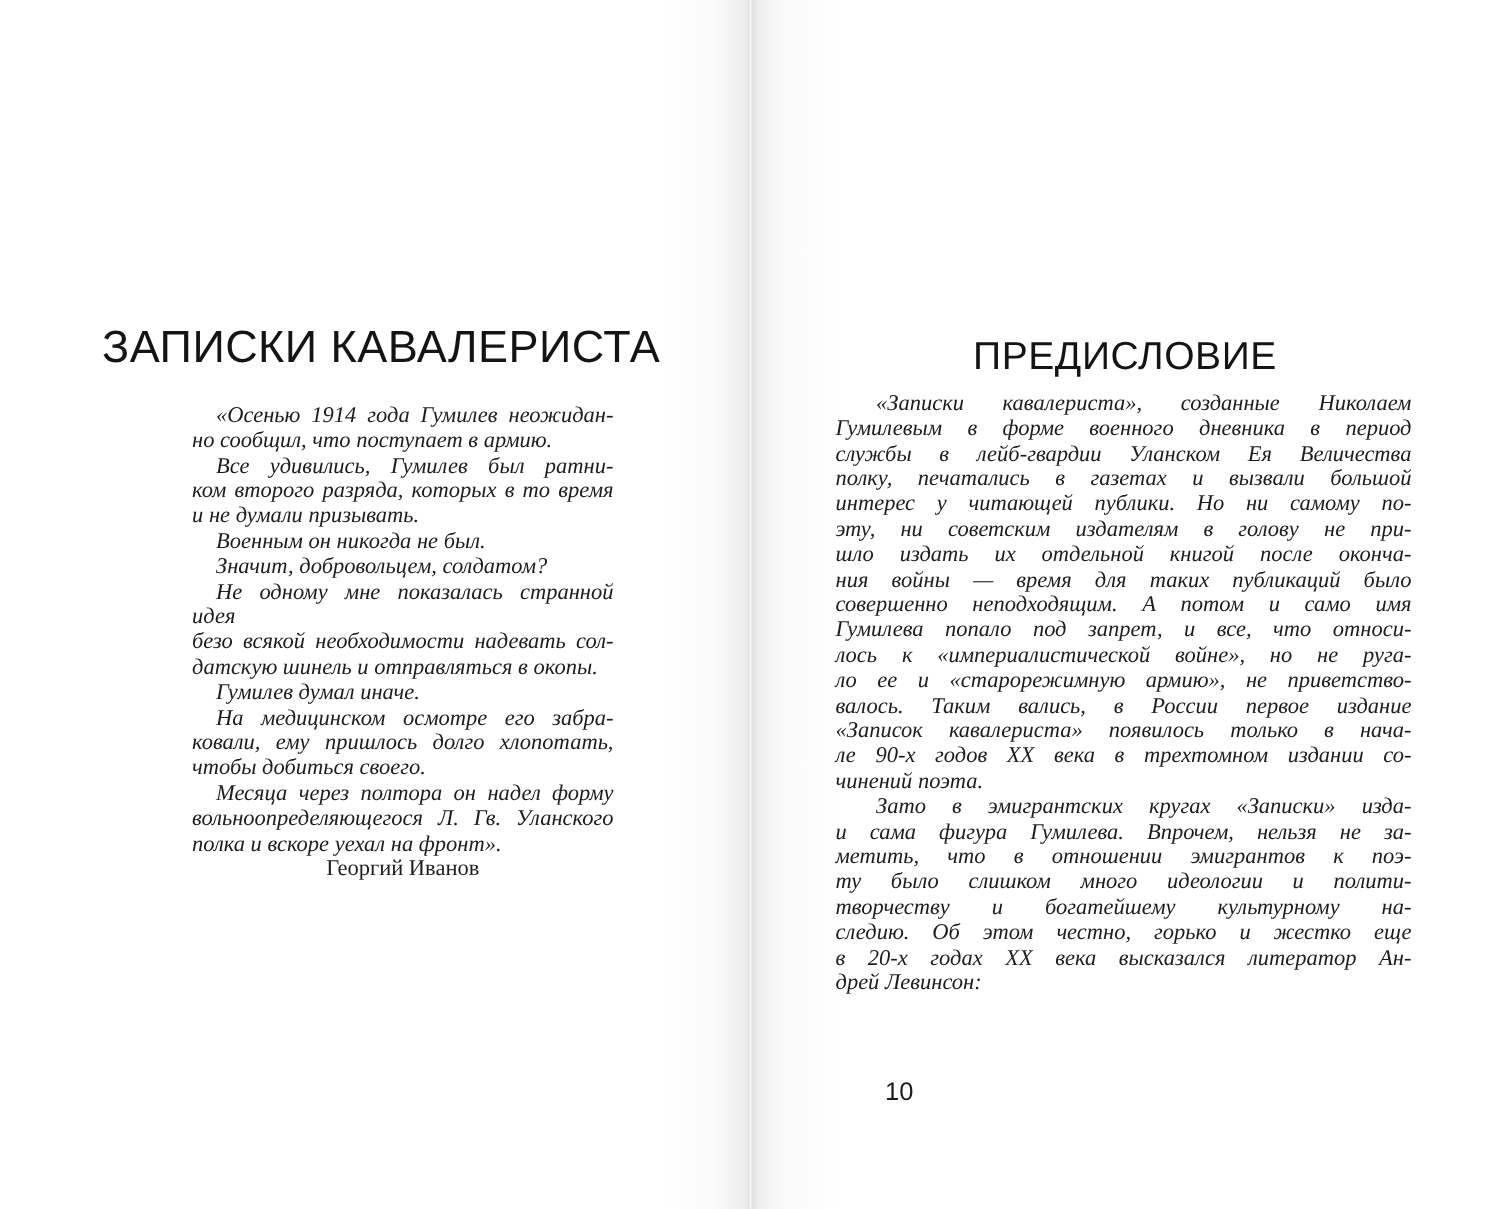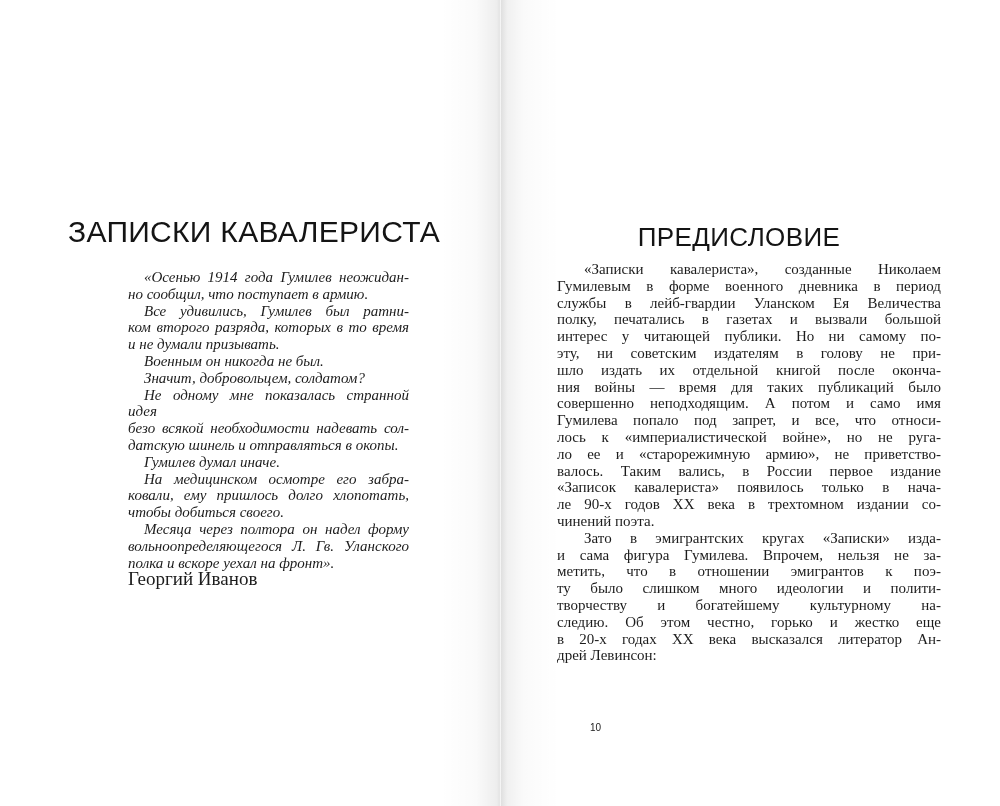--- a/index.html
+++ b/index.html
@@ -40,21 +40,21 @@
     font-family: "Liberation Sans", sans-serif;
     font-size: 30px;
     font-weight: 500;
     letter-spacing: 0.3px;
     line-height: 34px;
     color: #141414;
     white-space: nowrap;
   }
   .preface-title {
     position: absolute;
-    left: 47px; top: 222px;        
+    left: 58px; top: 222px;        
     width: 384px;
     margin: 0;
     text-align: center;
     font-family: "Liberation Sans", sans-serif;
     font-size: 26px;
     font-weight: 500;
     letter-spacing: 0.4px;
     line-height: 30px;
     color: #141414;
   }
@@ -70,39 +70,40 @@
     position: absolute;
     left: 128px; top: 269px;
     width: 281px;
     --indent: 16px;
     font-style: italic;
     font-size: 15px;
     line-height: 16.8px;
   }
   .epigraph-attribution {
     font-style: normal;
-    text-align: left;
-    font-size: 19px;
+    text-align: center;
+    font-size: 15px;
     line-height: 16.8px;
   }
 
   .preface-body {
     position: absolute;
     left: 57px; top: 261px;        
     width: 384px;
     --indent: 27px;
     font-size: 15px;
     line-height: 16.8px;
+    font-style: italic;
   }
 
   .folio {
     position: absolute;
     left: 90px; top: 719px;        
     font-family: "Liberation Sans", sans-serif;
-    font-size: 10px;
+    font-size: 17px;
     line-height: 18px;
     color: #1c1c1c;
   }
 </style>
 </head>
 <body>
 
 <div class="spread">
   <div class="gutter"></div>
 

